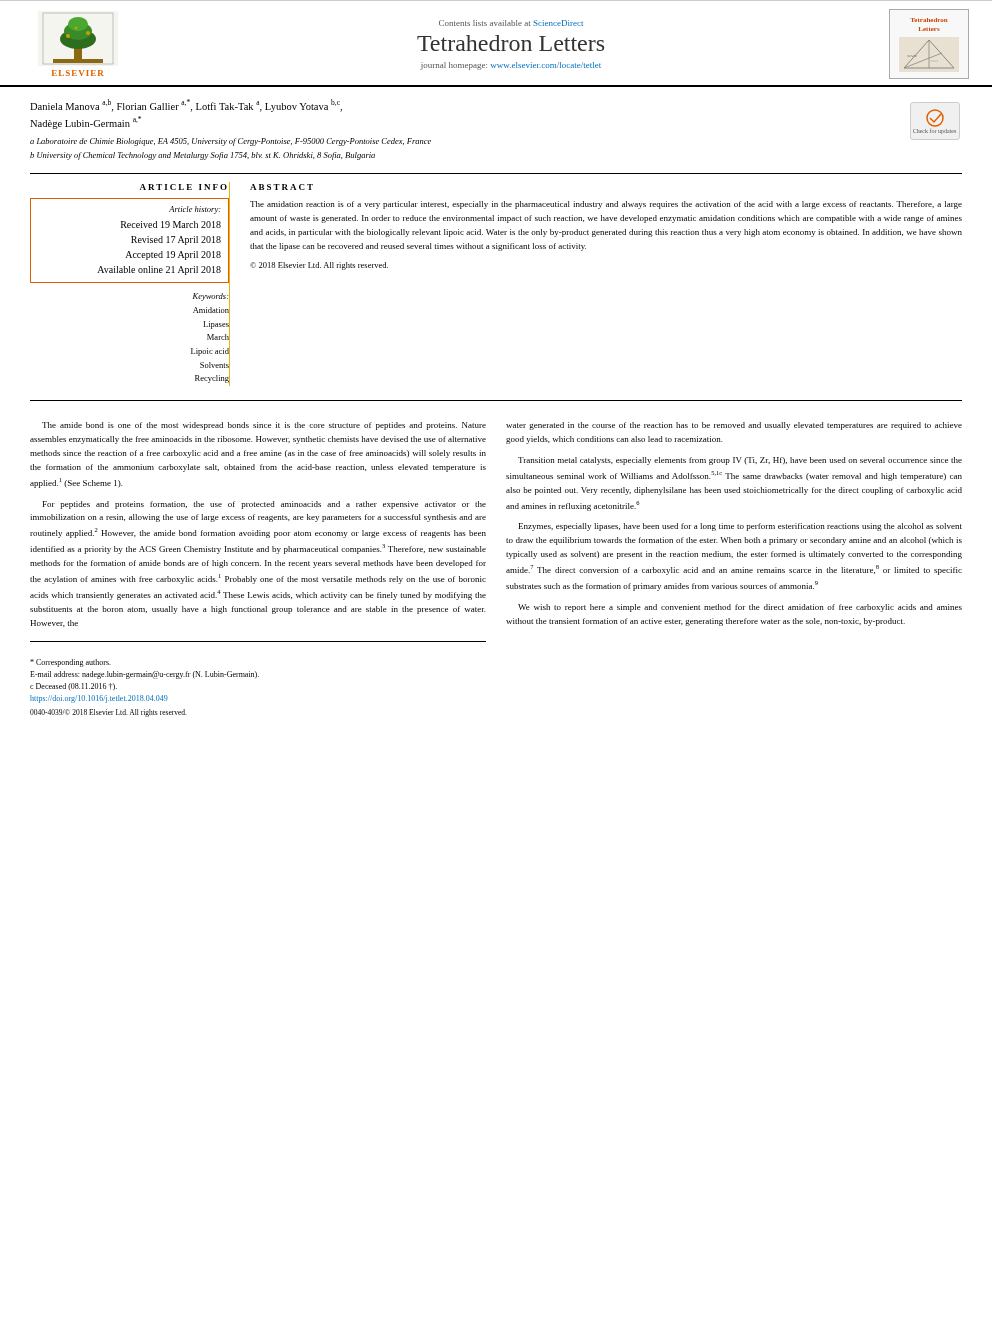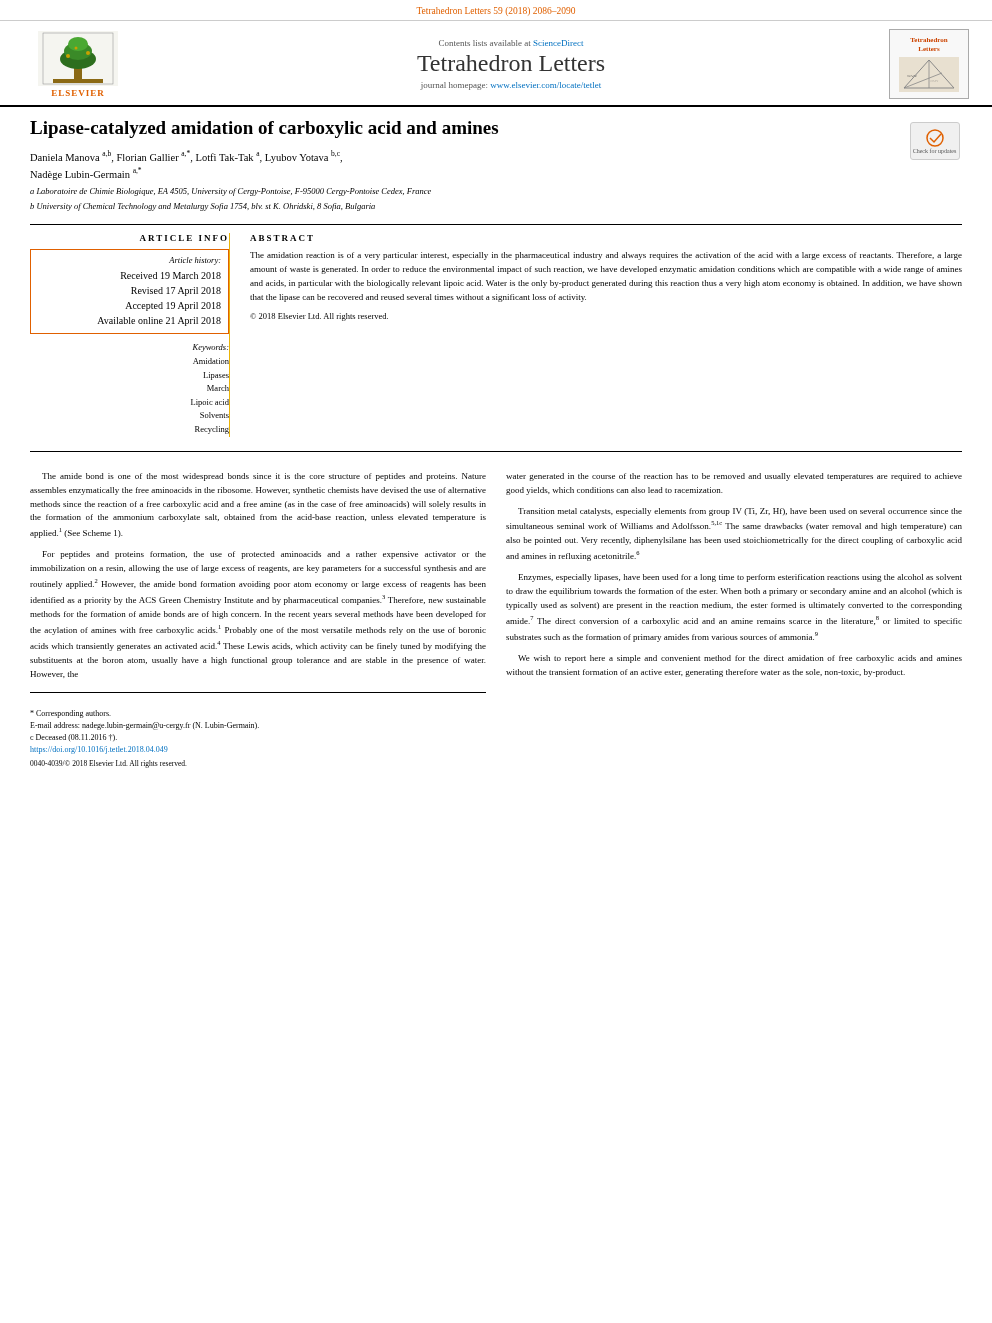--- a/index.html
+++ b/index.html
@@ -275,23 +275,20 @@
     .tree-svg {
       width: 80px;
       height: 55px;
     }
   </style>
 </head>
 <body>
 
 <div class="page">
 
-  <div class="top-bar">
-    <span>Tetrahedron Letters 59 (2018) 2086–2090</span>
-  </div>
 
   <div class="journal-header">
     <div class="journal-header-left">
       <div class="elsevier-logo">
 
         <svg class="tree-svg" viewBox="0 0 80 55" xmlns="http://www.w3.org/2000/svg">
 
           <rect x="0" y="0" width="80" height="55" fill="#f5f5f0"></rect>
 
           <rect x="15" y="48" width="50" height="4" fill="#8b6914"></rect>
@@ -338,21 +335,20 @@
           </svg>
         </div>
       </div>
     </div>
   </div>
 
   <div class="article-content">
 
     <div class="article-top-row">
       <div class="article-title-block">
-        <div class="article-title">Lipase-catalyzed amidation of carboxylic acid and amines</div>
         <div class="authors">
           Daniela Manova <span class="author-sup">a,b</span>, 
           Florian Gallier <span class="author-sup">a,*</span>, 
           Lotfi Tak-Tak <span class="author-sup">a</span>, 
           Lyubov Yotava <span class="author-sup">b,c</span>,<br>
           Nadège Lubin-Germain <span class="author-sup">a,*</span>
         </div>
         <div class="affiliations">a Laboratoire de Chimie Biologique, EA 4505, University of Cergy-Pontoise, F-95000 Cergy-Pontoise Cedex, France</div>
         <div class="affiliations">b University of Chemical Technology and Metalurgy Sofia 1754, blv. st K. Ohridski, 8 Sofia, Bulgaria</div>
       </div>

